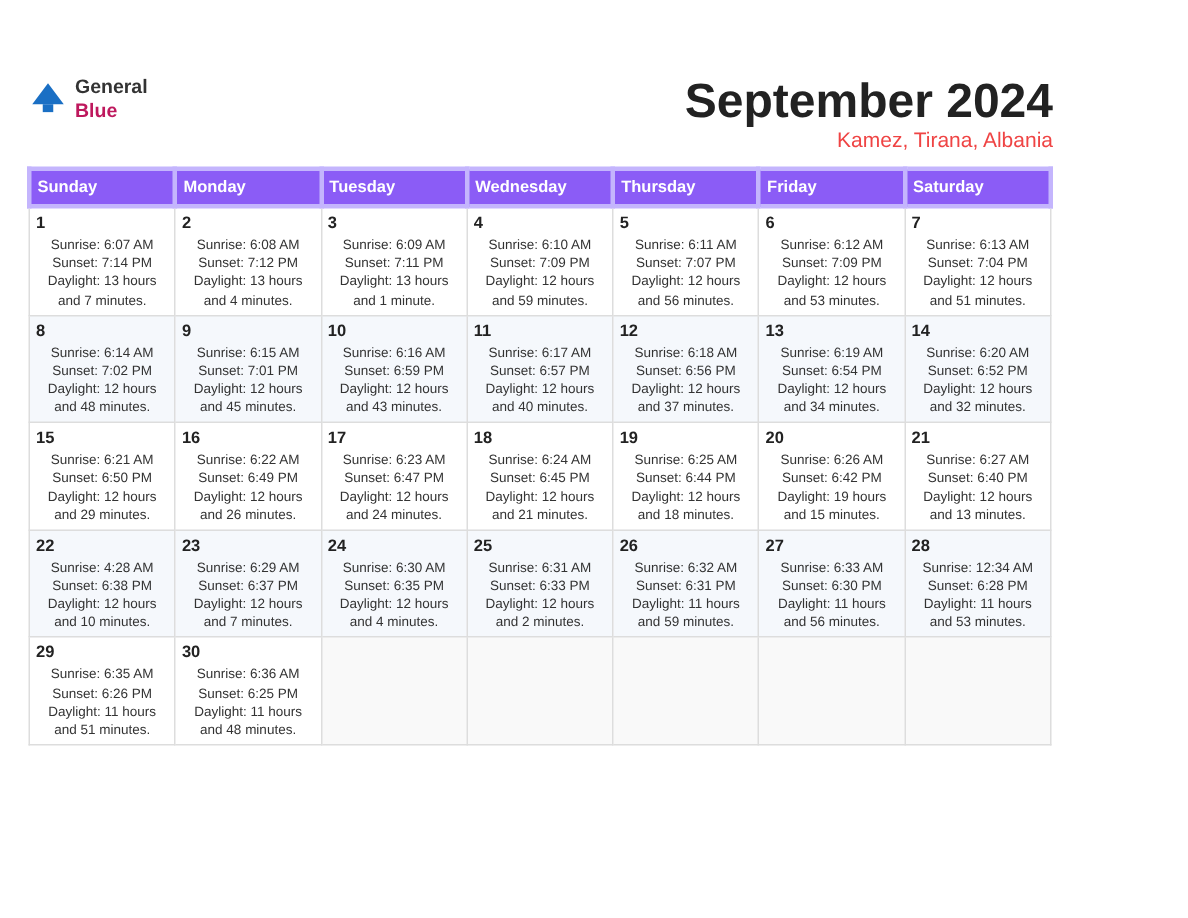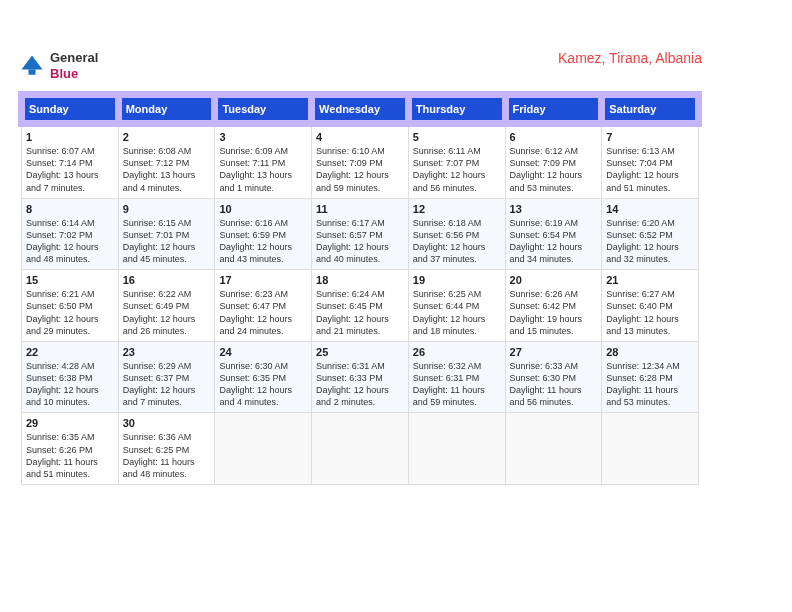--- a/index.html
+++ b/index.html
@@ -51,27 +51,27 @@
     .location {
       font-size: 14px;
       color: #ef4444;
     }
     .calendar {
       width: 100%;
       border-collapse: collapse;
       font-size: 10px;
     }
     .calendar thead th {
-      background: #1d4ed8;
+      background: #8b5cf6;
       color: #fff;
       padding: 5px 4px;
       text-align: left;
       font-size: 11px;
       font-weight: bold;
-      border: 7px solid #c4b5fd;
+      border: 3px solid #c4b5fd;
     }
     .calendar tbody td {
       vertical-align: top;
       padding: 4px 4px;
       border: 1px solid #ddd;
       width: calc(100% / 7);
       min-height: 70px;
       background: #fff;
     }
     .calendar tbody tr:nth-child(even) td {
@@ -81,20 +81,21 @@
       font-size: 11px;
       font-weight: bold;
       color: #222;
       display: block;
       margin-bottom: 2px;
     }
     .day-info {
       font-size: 9px;
       color: #333;
       line-height: 1.35;
+      text-align: center;
     }
     .empty-cell {
       background: #f9f9f9 !important;
     }
   </style>
 </head>
 <body>
 
 <div class="page">
   <div class="header">
@@ -102,20 +103,21 @@
       <svg class="logo-icon" viewBox="0 0 32 32">
         <polygon points="16,4 28,20 4,20" fill="#1a6fc4"></polygon>
         <rect x="12" y="20" width="8" height="6" fill="#1a6fc4"></rect>
       </svg>
       <div class="logo-text">
         <div class="general">General</div>
         <div class="blue">Blue</div>
       </div>
     </div>
     <div class="title-block">
+      <div class="month-title">September 2024</div>
       <div class="location">Kamez, Tirana, Albania</div>
     </div>
   </div>
 
   <table class="calendar">
     <thead>
       <tr>
         <th>Sunday</th>
         <th>Monday</th>
         <th>Tuesday</th>

